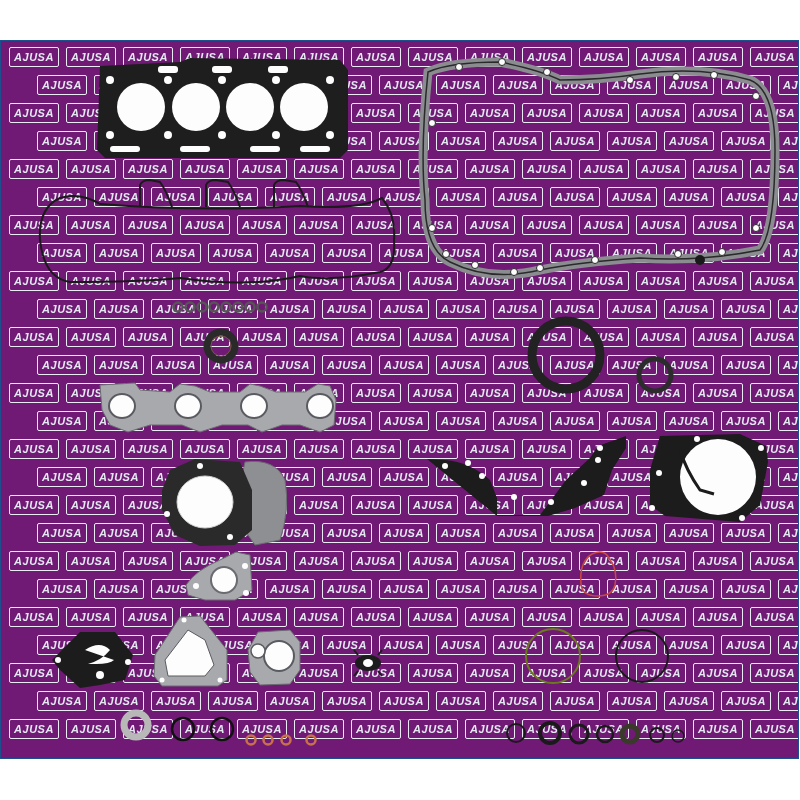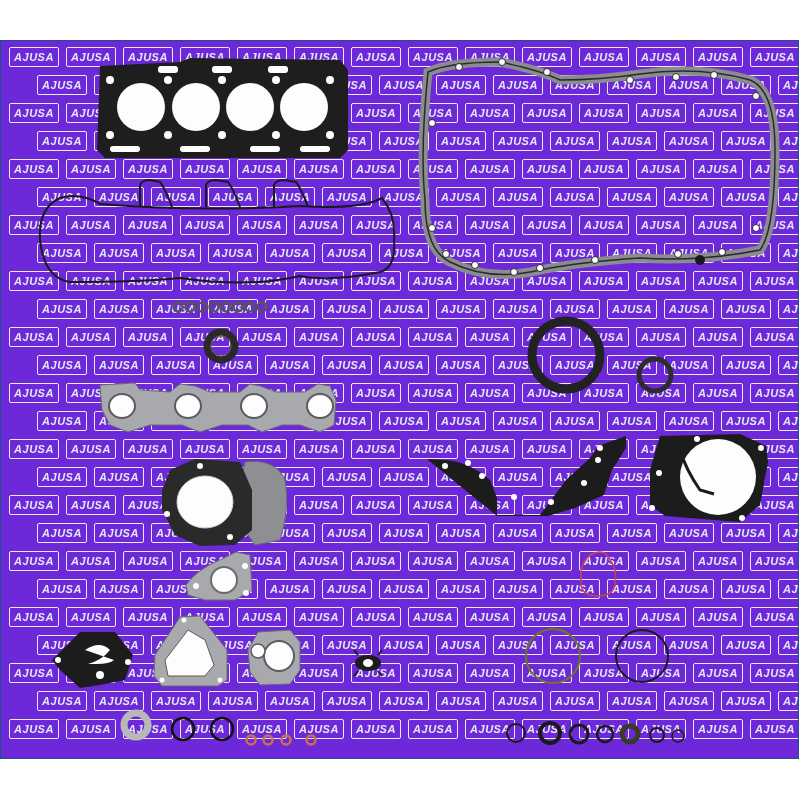--- a/index.html
+++ b/index.html
@@ -1,19 +1,19 @@
 <!DOCTYPE html>
 <html><head>
 <meta charset="utf-8">
 <style>
   html, body { margin: 0; padding: 0; background: #ffffff; }
   body { width: 800px; height: 800px; position: relative; overflow: hidden; font-family: "Liberation Sans", sans-serif; }
   #frame {
     position: absolute; left: 0; top: 40px; width: 797px; height: 717px;
-    border: 1.5px solid #1d4f8f; background: #6d28d9; overflow: hidden;
+    border: 1.5px solid #1d4f8f; background: #701a75; overflow: hidden;
   }
   #watermark {
     position: absolute; inset: 0; pointer-events: none;
     display: grid; grid-template-columns: repeat(14, 57px); grid-auto-rows: 28px;
     gap: 0; padding-left: 4px; padding-top: 2px;
   }
   .wm {
     width: 48px; height: 18px; margin: 4px 4px; border: 1px solid #e9edf3; border-radius: 2px;
     color: #e4e9f1; font-size: 11px; font-weight: bold; font-style: italic;
     display: flex; align-items: center; justify-content: center; letter-spacing: 0.5px;

